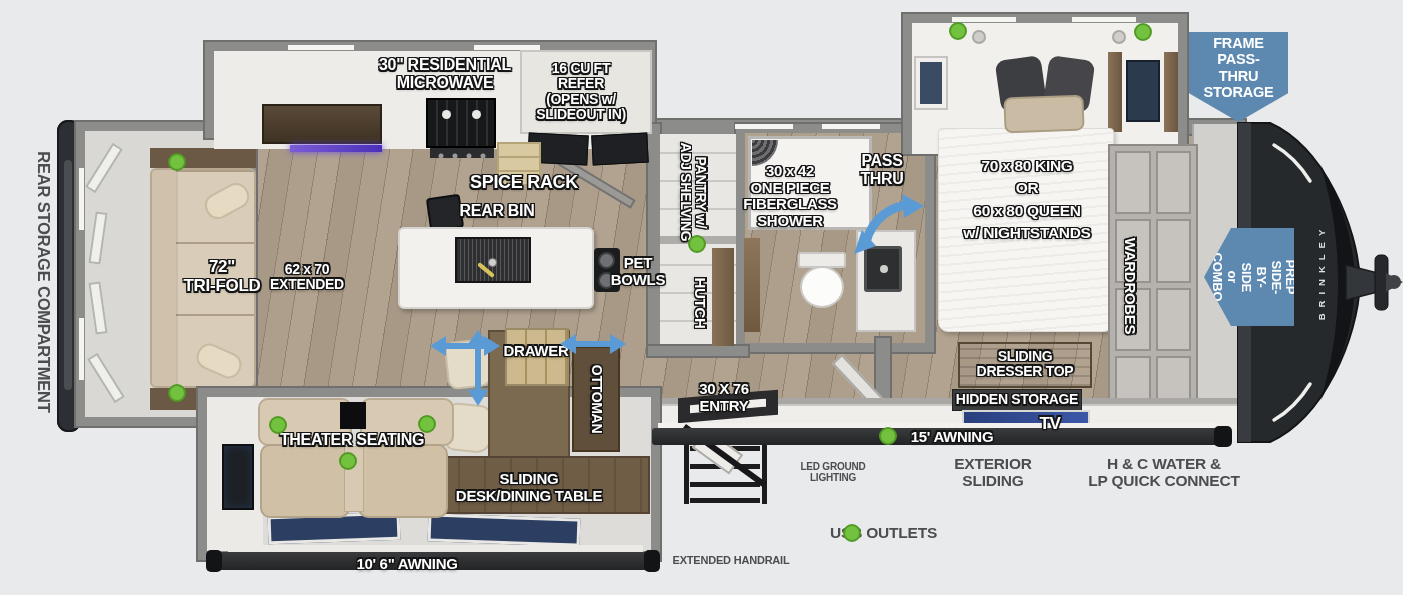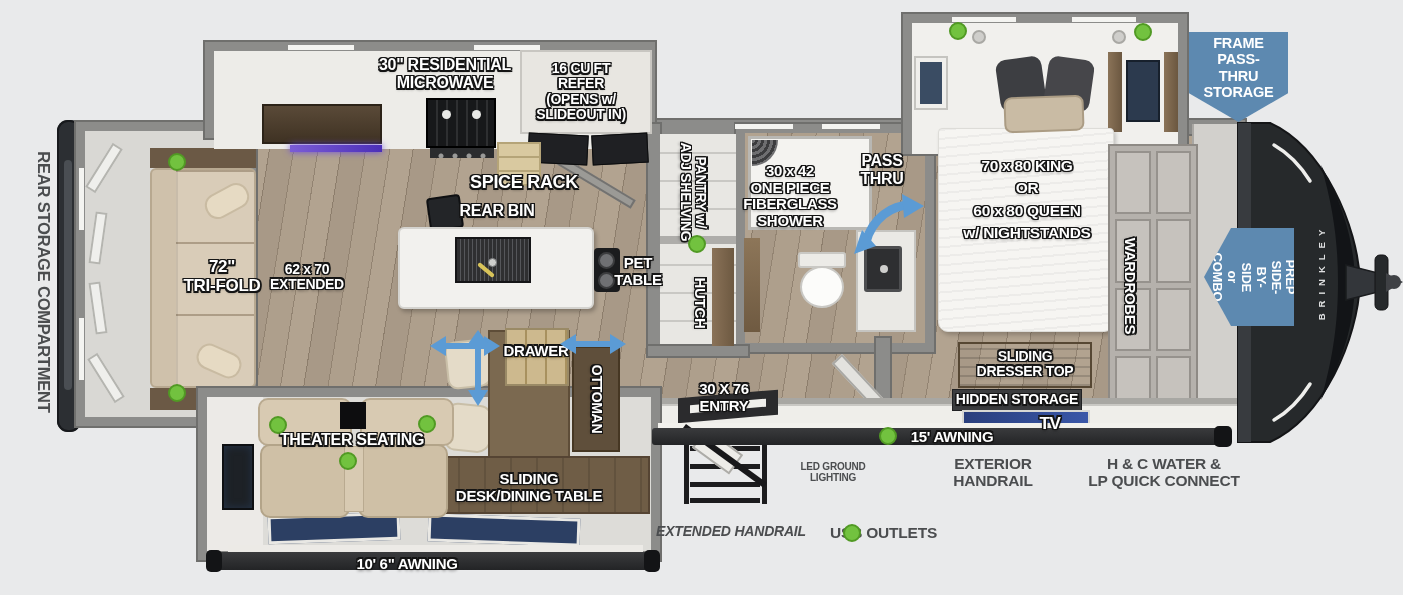--- a/index.html
+++ b/index.html
@@ -217,21 +217,21 @@
 
   <div class="lbl" style="left:445px;top:74px;font-size:16px;">30" RESIDENTIAL
 MICROWAVE</div>
   <div class="lbl" style="left:581px;top:92px;font-size:14px;">16 CU FT
 REFER
 (OPENS w/
 SLIDEOUT IN)</div>
   <div class="lbl" style="left:524px;top:183px;font-size:18px;">SPICE RACK</div>
   <div class="lbl" style="left:497px;top:211px;font-size:16px;">REAR BIN</div>
   <div class="lbl" style="left:638px;top:271px;font-size:15px;">PET
-TABLE</div>
+BOWLS</div>
   <div class="lbl v" style="left:693px;top:192px;font-size:14px;">PANTRY w/
 ADJ SHELVING</div>
   <div class="lbl v" style="left:700px;top:303px;font-size:15px;">HUTCH</div>
   <div class="lbl" style="left:790px;top:196px;font-size:15px;">30 x 42
 ONE PIECE
 FIBERGLASS
 SHOWER</div>
   <div class="lbl" style="left:882px;top:170px;font-size:16px;">PASS
 THRU</div>
   <div class="lbl" style="left:1027px;top:200px;font-size:15.5px;line-height:1.45;">70 x 80 KING
@@ -254,24 +254,24 @@
   <div class="lbl" style="left:407px;top:564px;font-size:15px;z-index:32;">10' 6" AWNING</div>
   <div class="lbl" style="left:1025px;top:364px;font-size:14px;">SLIDING
 DRESSER TOP</div>
   <div class="lbl" style="left:1017px;top:400px;font-size:14px;">HIDDEN STORAGE</div>
   <div class="lbl" style="left:1050px;top:424px;font-size:17px;z-index:32;">TV</div>
 
   <div class="lbl v gray" style="left:44px;top:282px;font-size:16.5px;">REAR STORAGE COMPARTMENT</div>
   <div class="lbl gray" style="left:833px;top:472px;font-size:10px;">LED GROUND
 LIGHTING</div>
   <div class="lbl gray" style="left:993px;top:472px;font-size:15.5px;">EXTERIOR
-HANDRAIL</div>
+SLIDING</div>
   <div class="lbl gray" style="left:1164px;top:472px;font-size:15.5px;">H &amp; C WATER &amp;
 LP QUICK CONNECT</div>
-  <div class="lbl gray" style="left:731px;top:532px;font-size:14px;font-style:italic;">EXTENDED HANDRAIL</div>
+  <div class="lbl gray" style="left:731px;top:560px;font-size:11px;">EXTENDED HANDRAIL</div>
   <div class="lbl gray" style="left:830px;top:533px;font-size:15.5px;transform:translate(0,-50%);text-align:left;">USB OUTLETS</div>
 
   <div class="dot" style="left:177px;top:162px;"></div>
   <div class="dot" style="left:177px;top:393px;"></div>
   <div class="dot" style="left:958px;top:31px;"></div>
   <div class="dot" style="left:1143px;top:32px;"></div>
   <div class="dot" style="left:697px;top:244px;"></div>
   <div class="dot" style="left:278px;top:425px;"></div>
   <div class="dot" style="left:427px;top:424px;"></div>
   <div class="dot" style="left:348px;top:461px;"></div>

